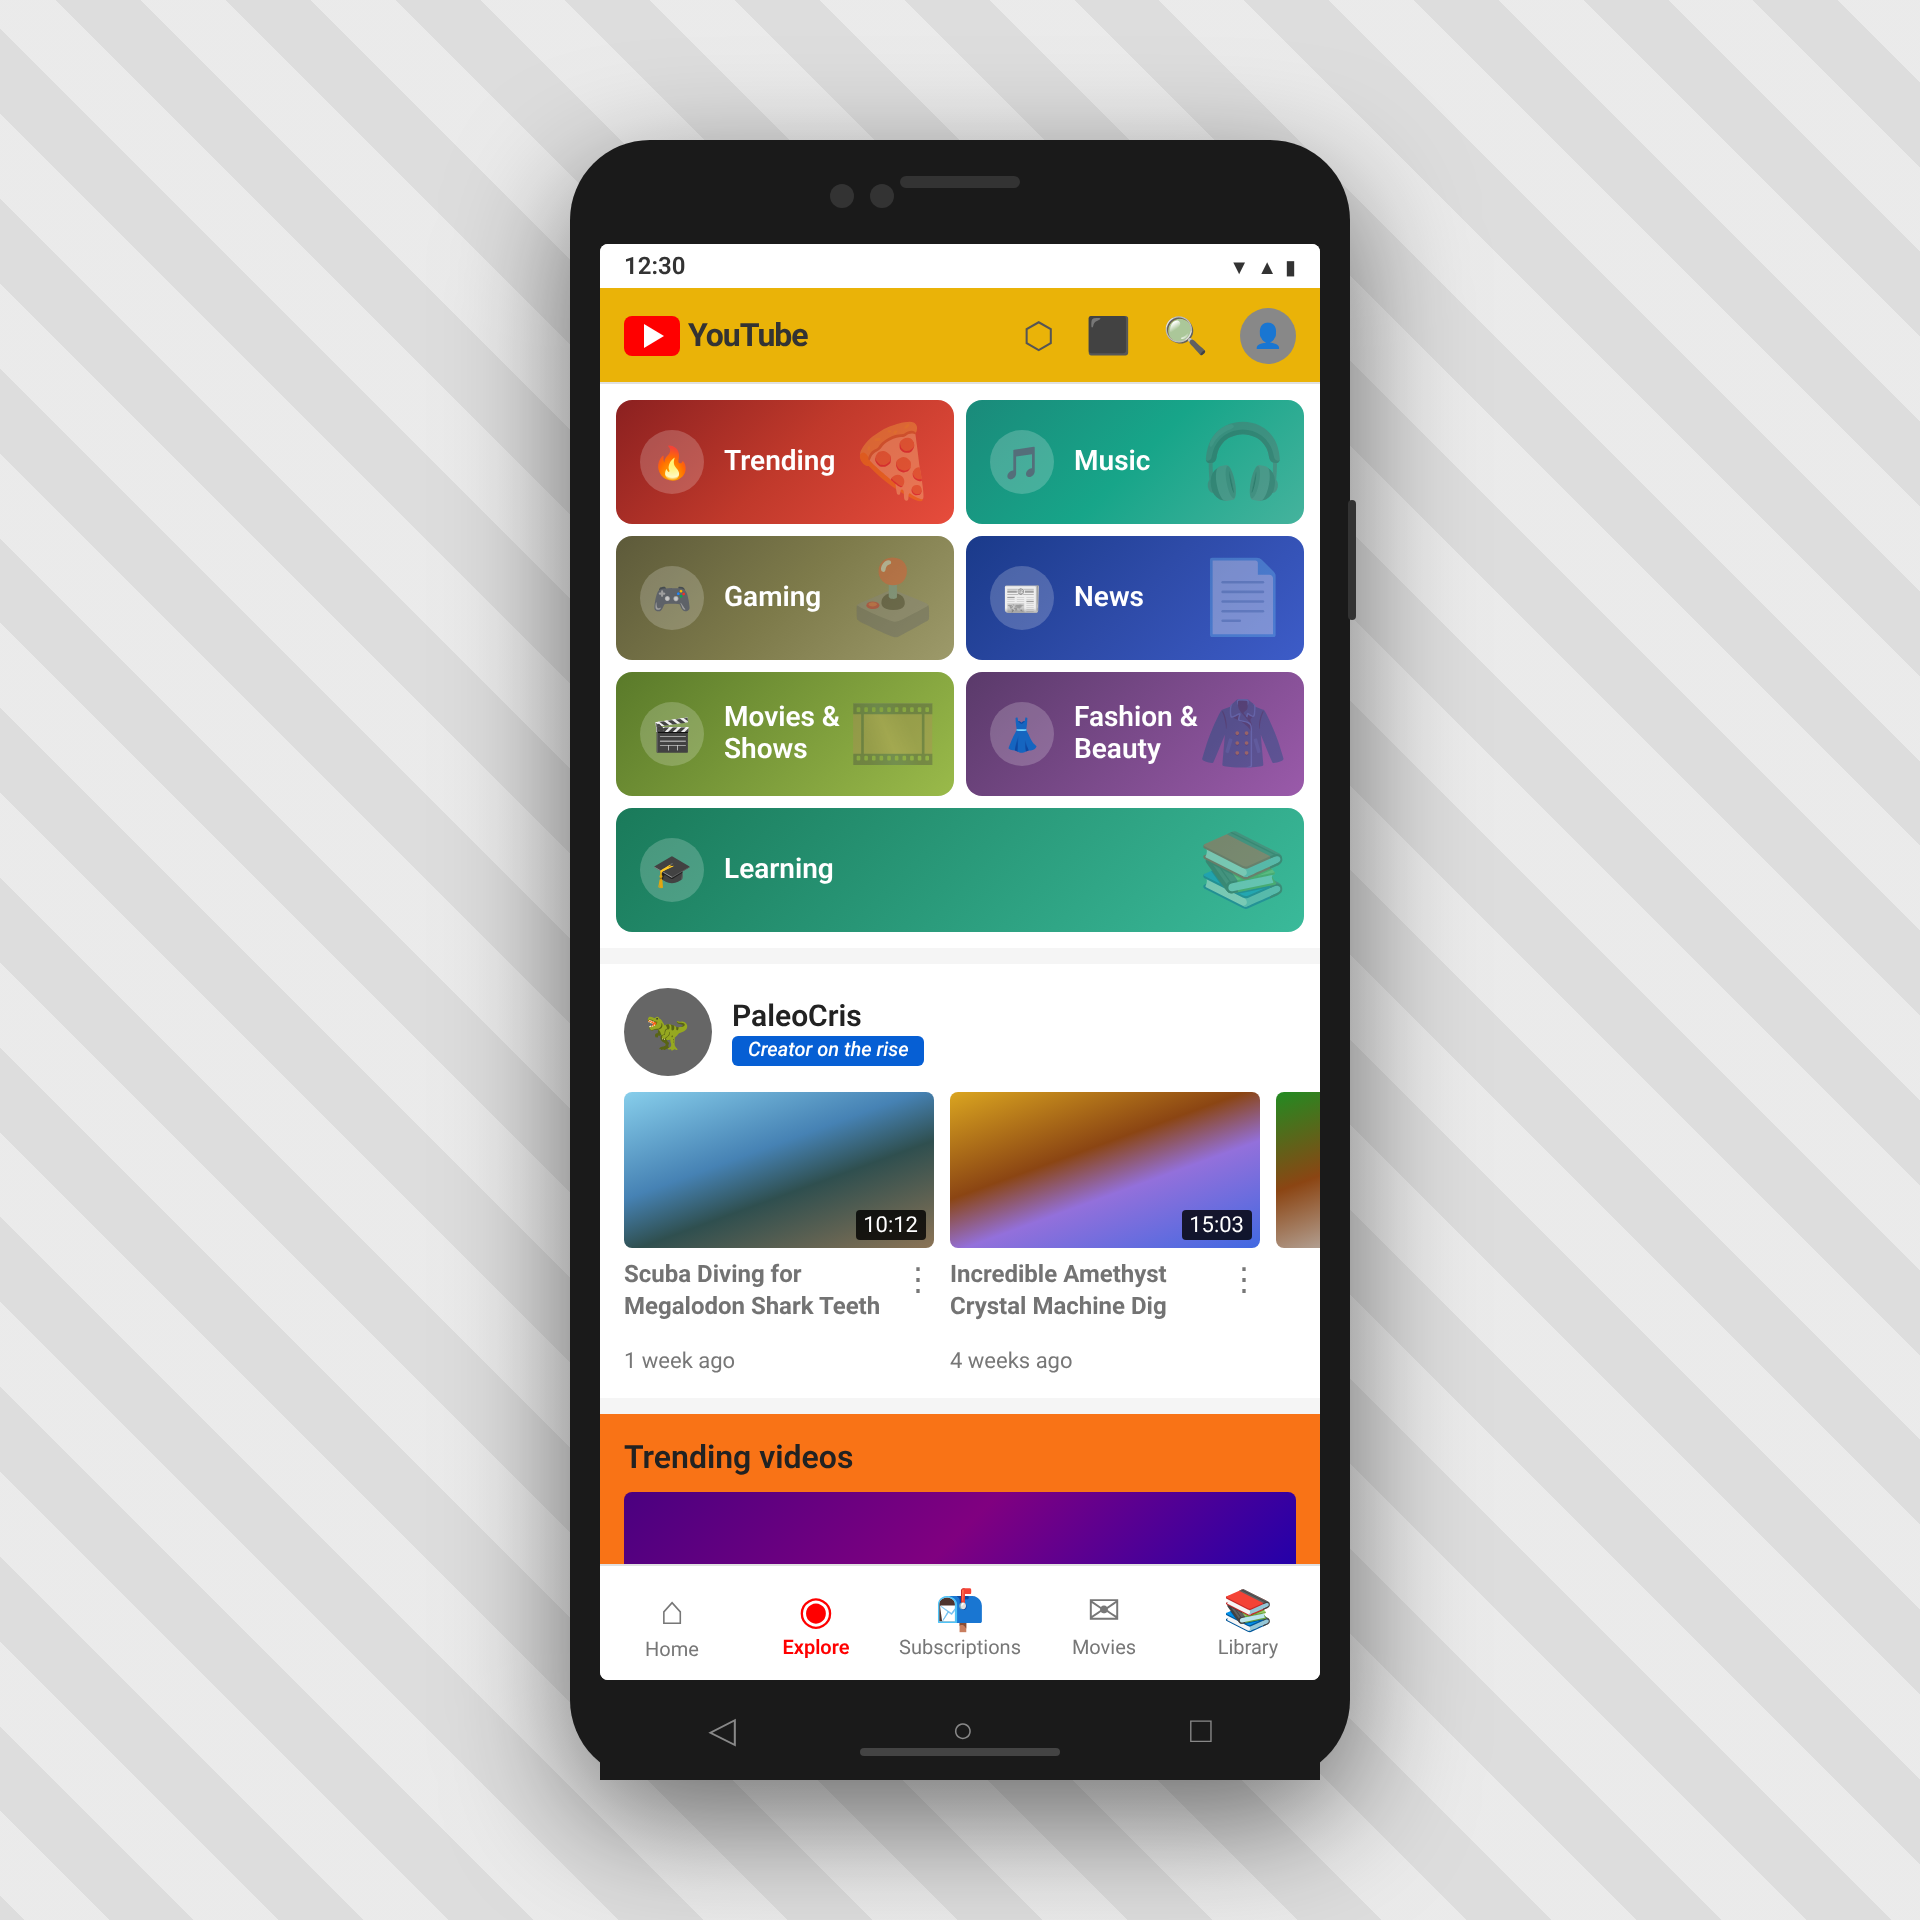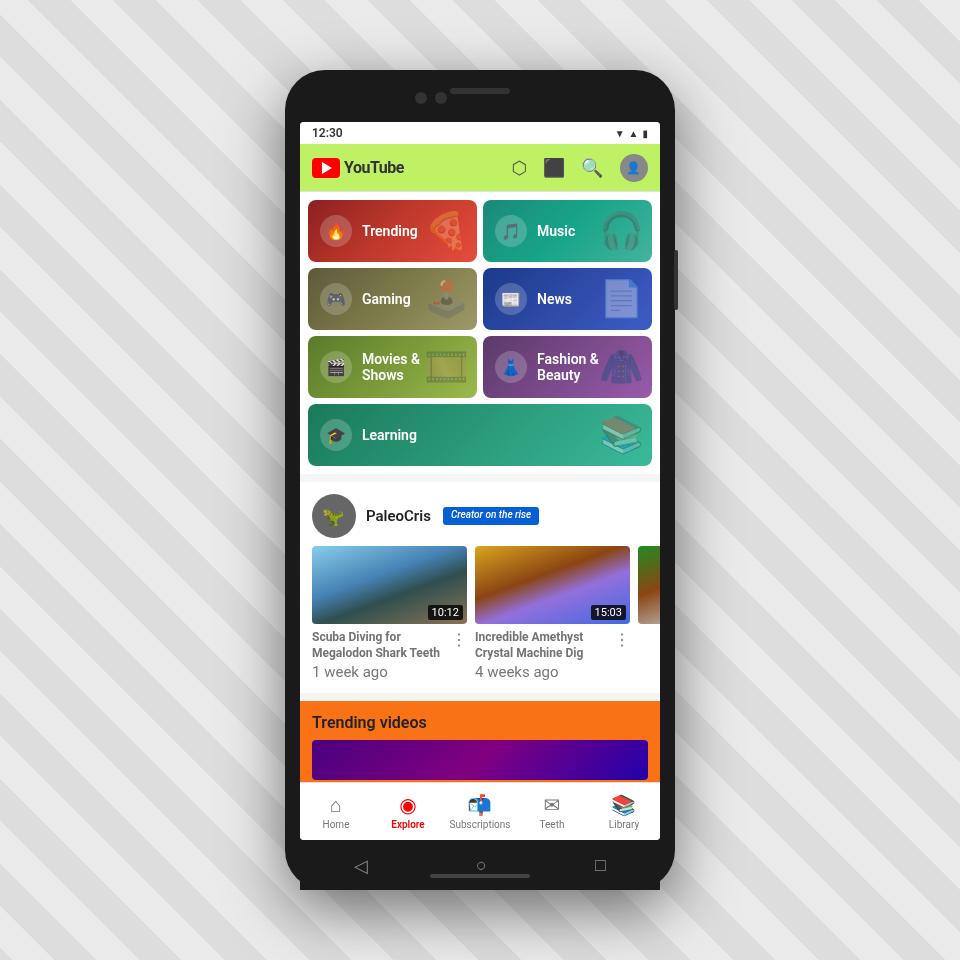--- a/index.html
+++ b/index.html
@@ -109,21 +109,21 @@
       display: flex;
       flex-direction: column;
       position: relative;
     }
 
     
     .status-bar {
       background: white;
       display: flex;
       justify-content: space-between;
-      align-items: center;
+      align-items: flex-end;
       padding: 4px 12px;
       height: 22px;
       flex-shrink: 0;
     }
     .status-time {
       font-size: 12px;
       font-weight: 600;
       color: #333;
     }
     .status-icons {
@@ -131,21 +131,21 @@
       gap: 4px;
       align-items: center;
     }
     .status-icon {
       font-size: 10px;
       color: #333;
     }
 
     
     .app-header {
-      background: #bef264;
+      background: #eab308;
       display: flex;
       align-items: center;
       padding: 8px 12px;
       height: 48px;
       flex-shrink: 0;
       border-bottom: 1px solid #e0e0e0;
     }
     .youtube-logo {
       display: flex;
       align-items: center;
@@ -275,22 +275,22 @@
       border-radius: 50%;
       background: #666;
       overflow: hidden;
       display: flex;
       align-items: center;
       justify-content: center;
       font-size: 18px;
     }
     .creator-info {
       display: flex;
-      flex-direction: row;
-      gap: 12px;
+      flex-direction: column;
+      gap: 1px;
     }
     .creator-name {
       font-size: 15px;
       font-weight: 600;
       color: #222;
     }
     .creator-badge {
       background: #065fd4;
       color: white;
       font-size: 10px;
@@ -339,23 +339,23 @@
       align-items: flex-start;
     }
     .video-title {
       font-size: 12px;
       font-weight: 700;
       color: #737373;
       flex: 1;
       line-height: 1.3;
     }
     .video-meta {
-      font-size: 15px;
+      font-size: 11px;
       color: #777;
-      margin-top: 2px;
+      margin-top: 13px;
     }
     .more-icon {
       font-size: 16px;
       color: #777;
       cursor: pointer;
       margin-left: 4px;
     }
 
     
     .trending-section {
@@ -589,21 +589,21 @@
         <span class="nav-label active">Explore</span>
       </div>
 
       <div class="nav-item">
         <span class="nav-icon">📬</span>
         <span class="nav-label">Subscriptions</span>
       </div>
 
       <div class="nav-item">
         <span class="nav-icon">✉</span>
-        <span class="nav-label">Teeth</span>
+        <span class="nav-label">Movies</span>
       </div>
 
       <div class="nav-item">
         <span class="nav-icon">📚</span>
         <span class="nav-label">Library</span>
       </div>
 
     </div>
 
   </div>

